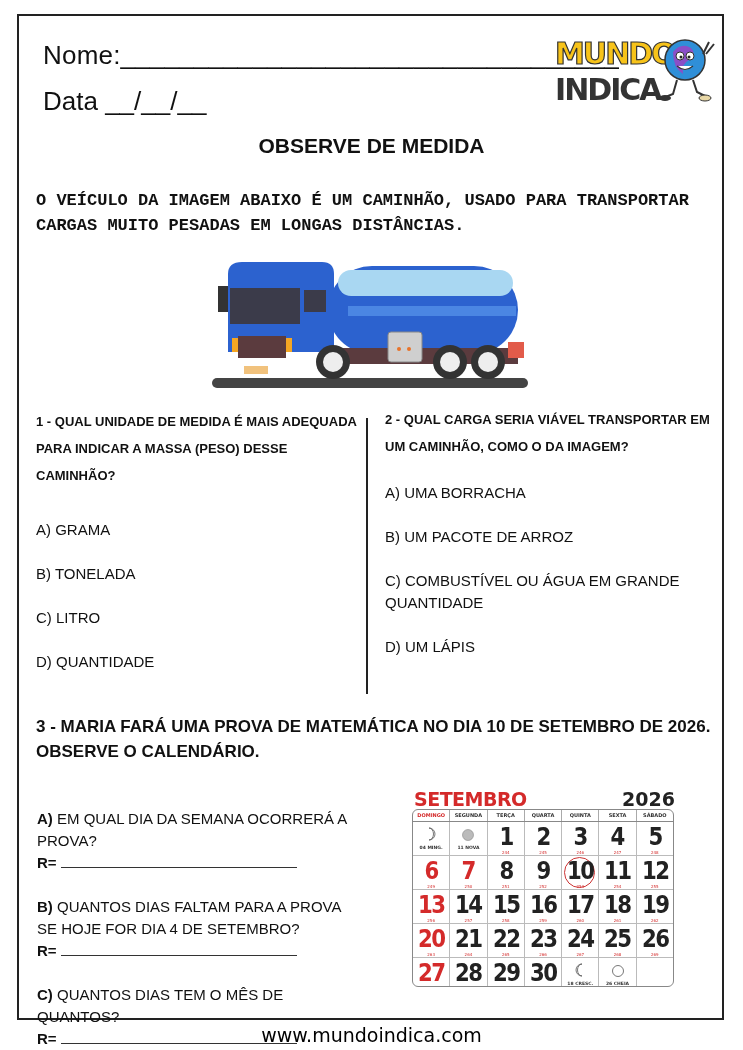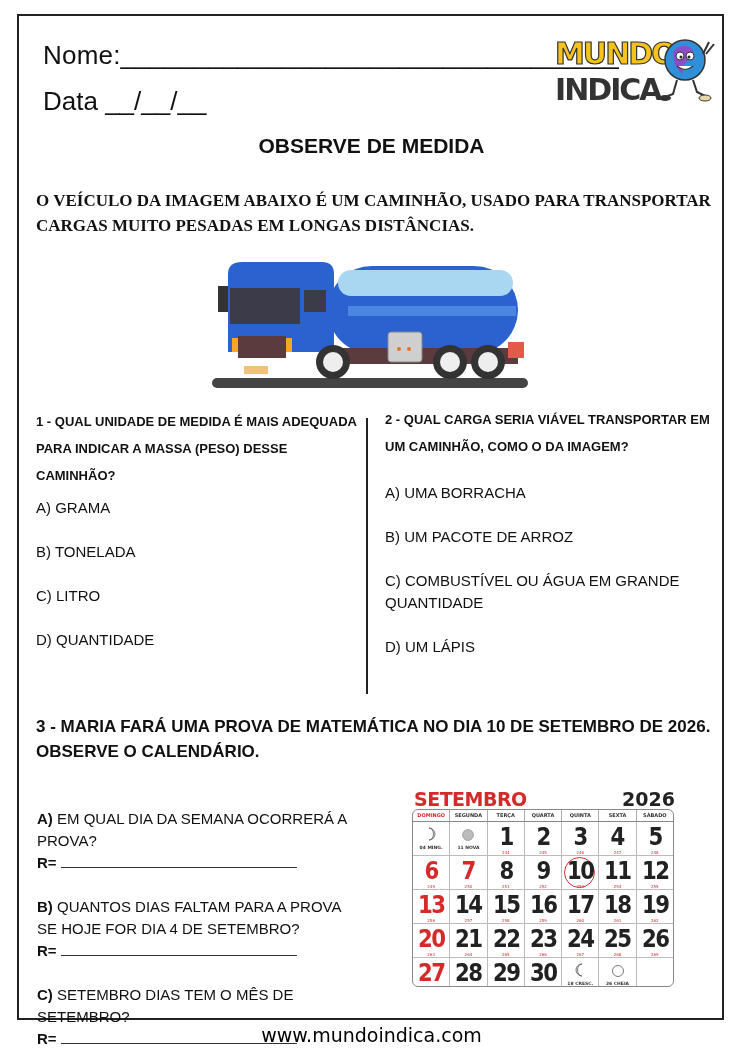--- a/index.html
+++ b/index.html
@@ -5,21 +5,21 @@
   html, body { margin:0; padding:0; background:#fff; }
   body { width:743px; height:1050px; position:relative; overflow:hidden;
          font-family:"DejaVu Sans", "Liberation Sans", sans-serif; color:#111; }
   .frame { position:absolute; left:17px; top:14px; width:707px; height:1006px;
            border:2px solid #222; box-sizing:border-box; }
   .abs { position:absolute; }
   .name-line { left:43px; top:40px; font-size:26px; font-family:"Liberation Sans", sans-serif; letter-spacing:0.2px; }
   .date-line { left:43px; top:86px; font-size:26px; font-family:"Liberation Sans", sans-serif; }
   .logo { left:553px; top:32px; width:162px; height:74px; }
   .title { left:0; width:743px; top:134px; text-align:center; font-weight:bold; font-size:21px; font-family:"Liberation Sans", sans-serif; }
-  .intro { left:36px; top:188px; width:680px; font-weight:bold; font-size:17px; line-height:25px; font-family:Liberation Serif, serif; }
+  .intro { left:36px; top:188px; width:680px; font-weight:bold; font-size:17px; line-height:25px; font-family:Liberation Mono, monospace; }
   .truck { left:208px; top:250px; width:324px; height:144px; }
   .q-col { width:325px; font-family:"Liberation Sans", sans-serif; }
   .q-head { font-weight:bold; font-size:13px; line-height:27px; }
   .opt { font-size:15px; line-height:22px; margin-top:22px; }
   .opt:first-of-type { margin-top:0; }
   .divider { left:366px; top:418px; width:2px; height:276px; background:#222; }
   .q3 { left:36px; top:714px; width:680px; font-weight:bold; font-size:17px; line-height:25px; font-family:"Liberation Sans", sans-serif; }
   .sub { left:37px; width:320px; font-size:15px; line-height:22px; font-family:"Liberation Sans", sans-serif;margin-top:26px; }
   .sub b { font-weight:bold; }
   .ans { font-weight:bold; font-size:15px; }
@@ -102,21 +102,21 @@
       <circle cx="125" cy="112" r="10" fill="#eee"></circle>
     <circle cx="242" cy="112" r="17" fill="#333"></circle>
       <circle cx="242" cy="112" r="10" fill="#eee"></circle>
     <circle cx="280" cy="112" r="17" fill="#333"></circle>
       <circle cx="280" cy="112" r="10" fill="#eee"></circle>
   </svg>
 </div>
 
 <div class="abs q-col" style="left:36px; top:408px;">
   <div class="q-head">1 - QUAL UNIDADE DE MEDIDA É MAIS ADEQUADA PARA INDICAR A MASSA (PESO) DESSE CAMINHÃO?</div>
-  <div style="margin-top:8px;">
+  <div style="margin-top:30px;">
     <div class="opt">A) GRAMA</div>
     <div class="opt">B) TONELADA</div>
     <div class="opt">C) LITRO</div>
     <div class="opt">D) QUANTIDADE</div>
   </div>
 </div>
 
 <div class="abs divider"></div>
 
 <div class="abs q-col" style="left:385px; top:406px; width:330px;">
@@ -133,21 +133,21 @@
 
 <div class="abs sub" style="top:782px;">
   <b>A)</b><span> EM QUAL DIA DA SEMANA OCORRERÁ A PROVA?</span>
   <div class="ans"><span>R=</span><span class="blank"></span></div>
 </div>
 <div class="abs sub" style="top:870px;">
   <b>B)</b><span> QUANTOS DIAS FALTAM PARA A PROVA SE HOJE FOR DIA 4 DE SETEMBRO?</span>
   <div class="ans"><span>R=</span><span class="blank"></span></div>
 </div>
 <div class="abs sub" style="top:958px;">
-  <b>C)</b><span> SETEMBRO DIAS TEM O MÊS DE SETEMBRO?</span>
+  <b>C)</b><span> QUANTOS DIAS TEM O MÊS DE QUANTOS?</span>
   <div class="ans"><span>R=</span><span class="blank"></span></div>
 </div>
 
 <div class="abs cal">
   <div class="cal-month">SETEMBRO</div>
   <div class="cal-year">2026</div>
   <div class="cal-grid">
     <div class="cal-head">
       <div class="sun">DOMINGO</div>
       <div>SEGUNDA</div>

